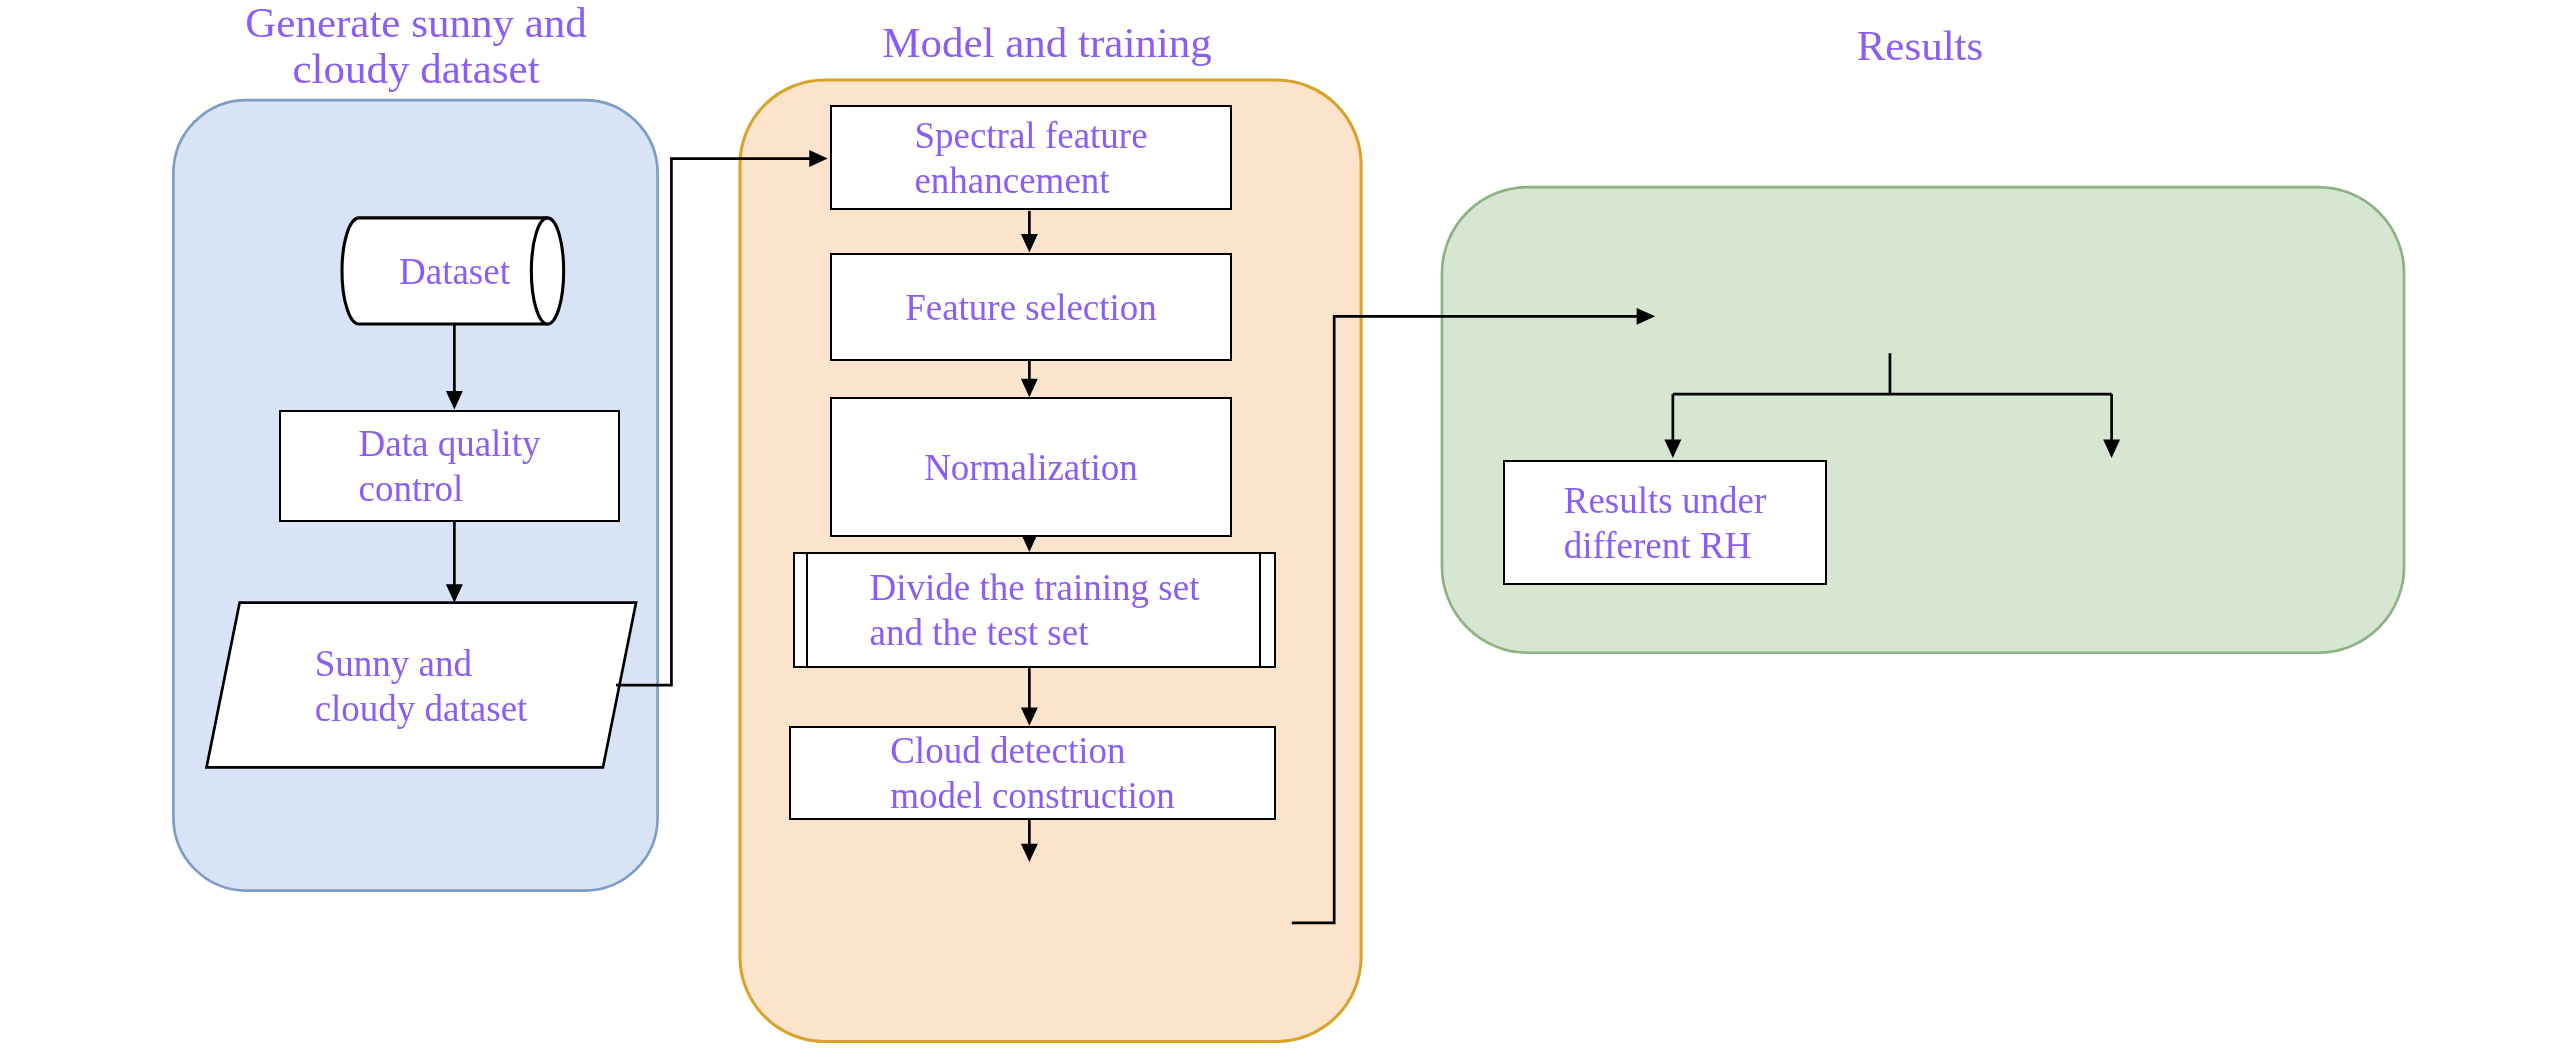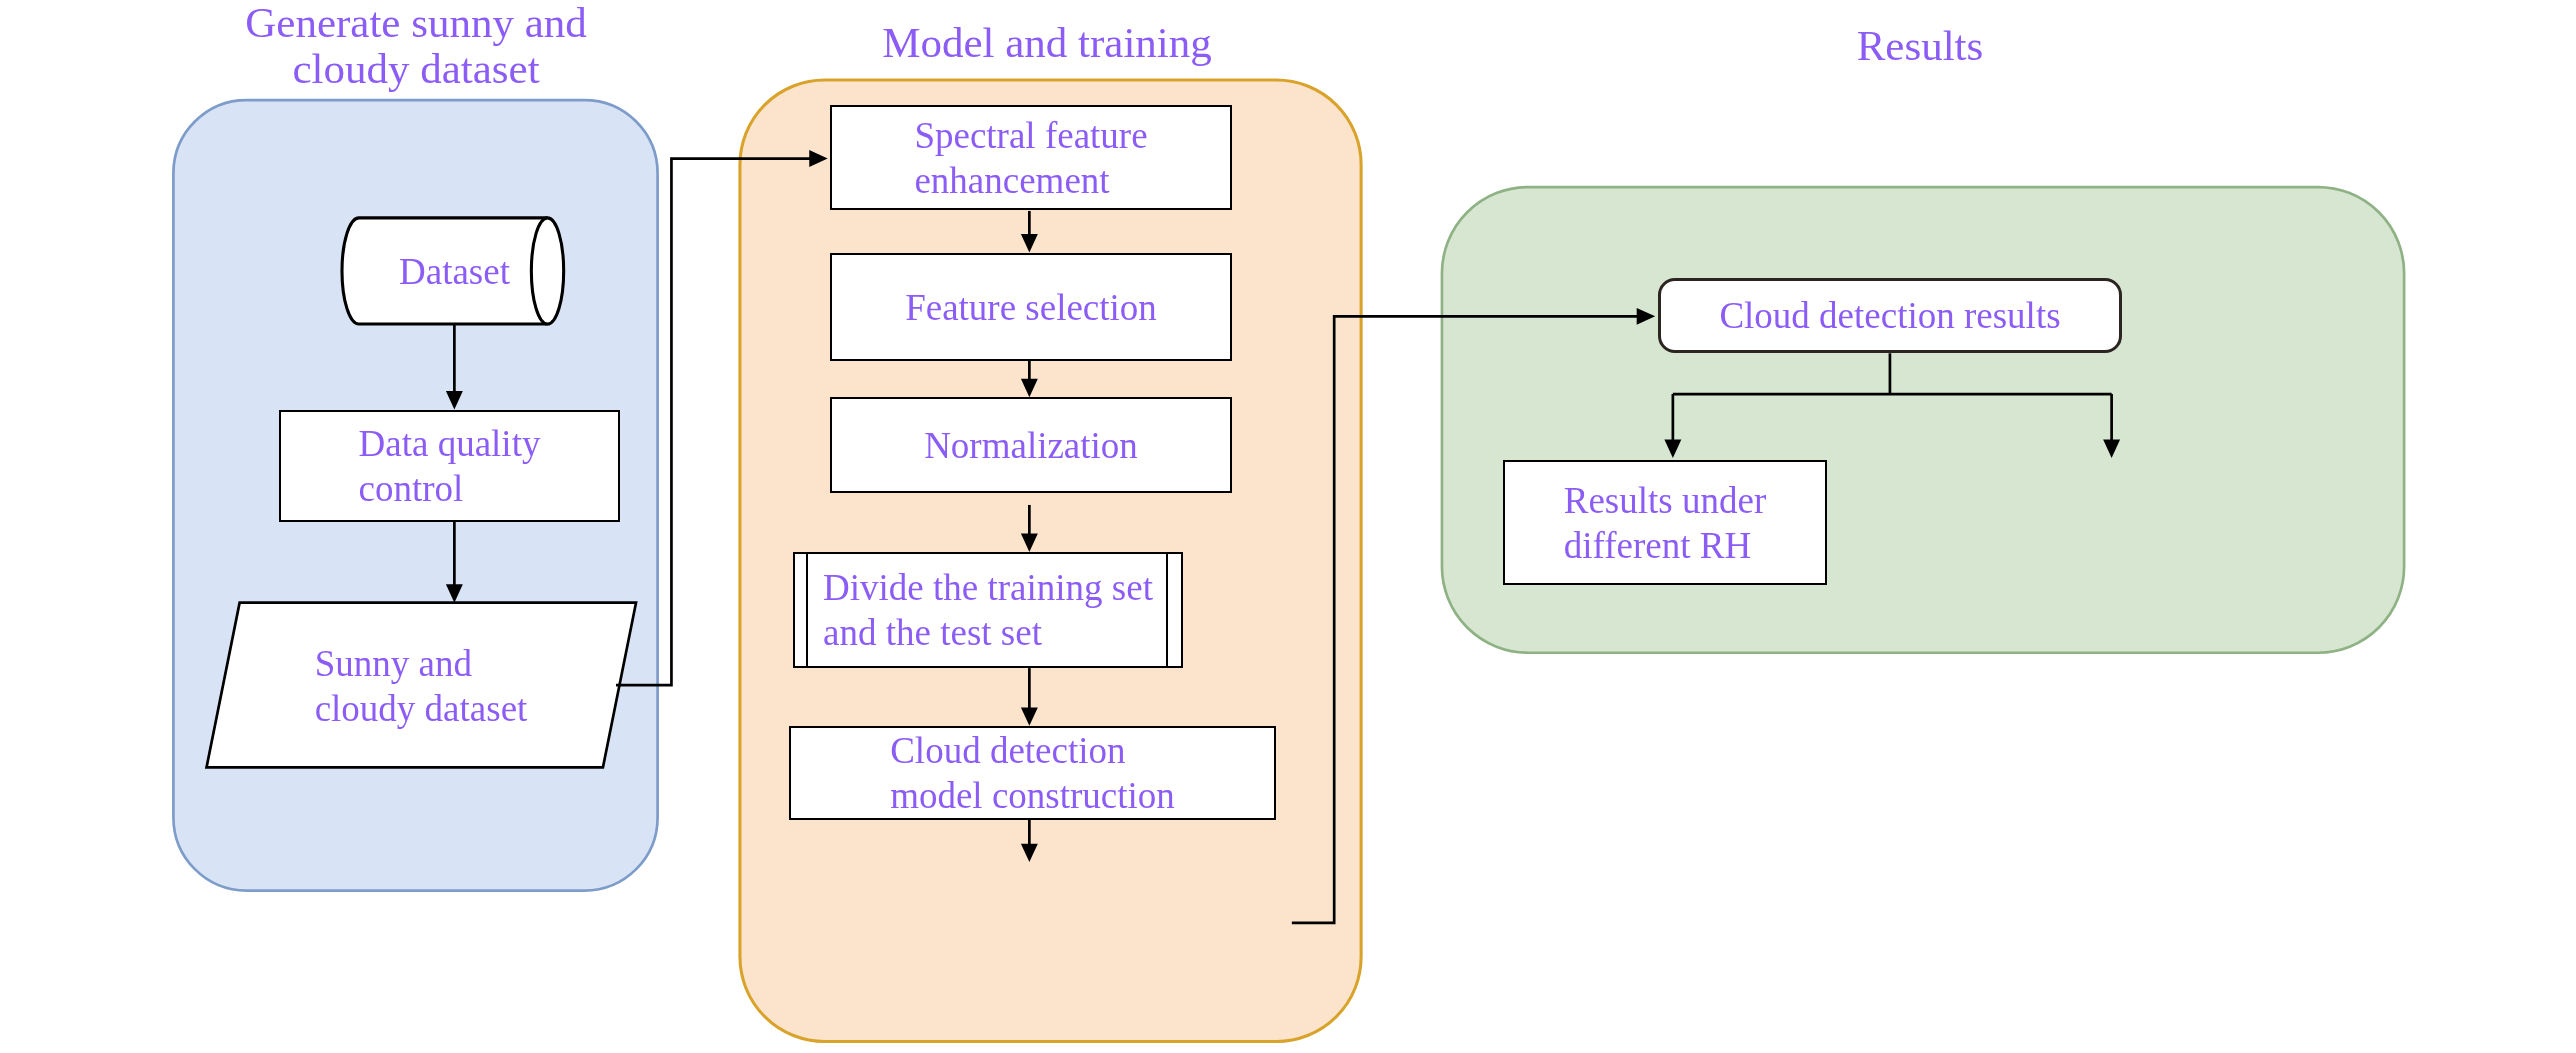--- a/index.html
+++ b/index.html
@@ -114,28 +114,27 @@
 
   <div class="node ghost-node" style="left:345px; top:218px; width:219px; height:106px;">Dataset</div>
   <div class="node rect-node" style="left:279px; top:410px; width:341px; height:112px;">Data quality
 control</div>
   <div class="node ghost-node" style="left:206px; top:603px; width:430px; height:165px;">Sunny and
 cloudy dataset</div>
 
   <div class="node rect-node" style="left:830px; top:105px; width:402px; height:105px;">Spectral feature
 enhancement</div>
   <div class="node rect-node" style="left:830px; top:253px; width:402px; height:108px;">Feature selection</div>
-  <div class="node rect-node" style="left:830px; top:397px; width:402px; height:96px;">Normalization</div>
-  <div class="node rect-node" style="left:793px; top:552px; width:390px; height:116px;">
+  <div class="node rect-node" style="left:830px; top:397px; width:402px; height:140px;">Normalization</div>
+  <div class="node rect-node" style="left:793px; top:552px; width:483px; height:116px;">
     <div class="inner-bar" style="left:10.8px;"></div>
     <div class="inner-bar" style="right:13px;"></div>
     <span>Divide the training set
 and the test set</span>
   </div>
   <div class="node rect-node" style="left:789px; top:726px; width:487px; height:94px;">Cloud detection
 model construction</div>
 
-  <div class="node rounded-node" style="left:1658px; top:278px; width:464px; height:75px;">Cloud detection results</div>
   <div class="node rect-node" style="left:1503px; top:460px; width:324px; height:125px;">Results under
 different RH</div>
 
 </div>
 
 
 </body></html>

